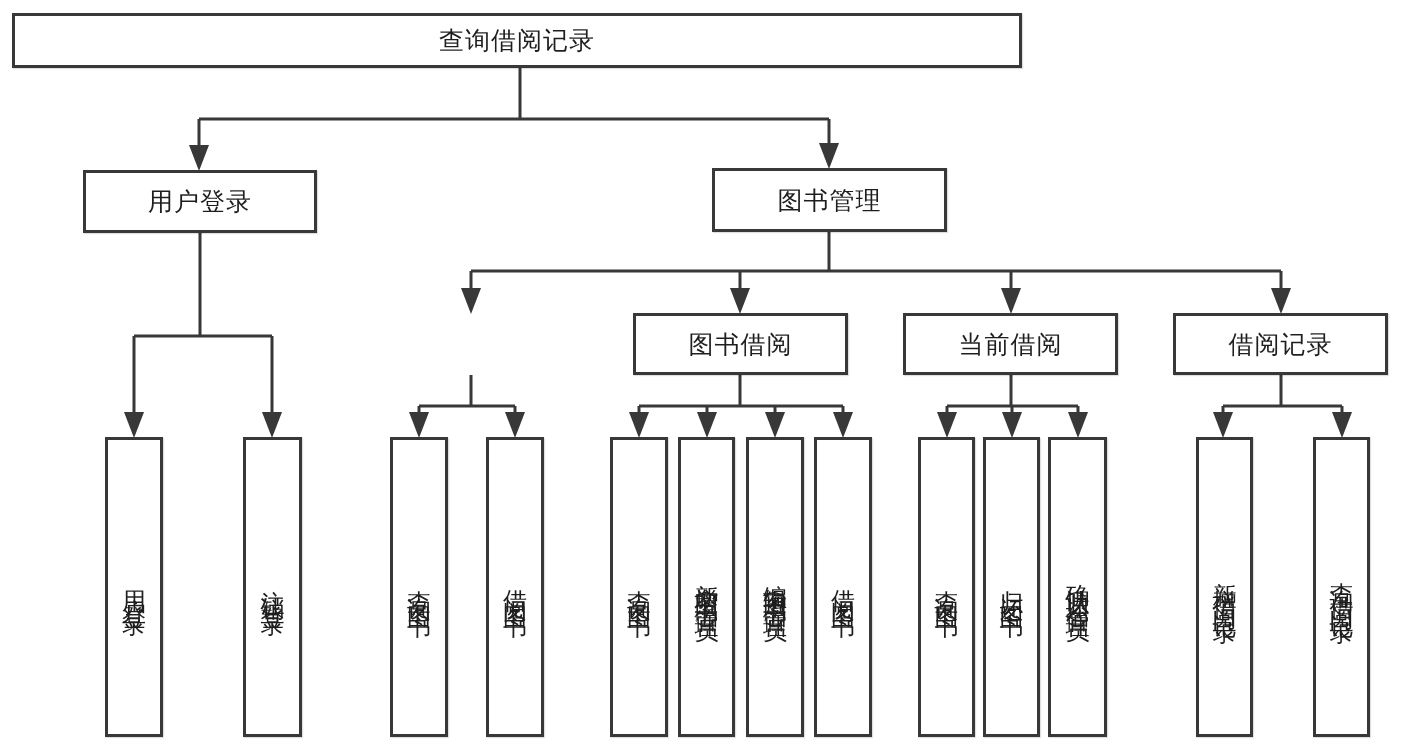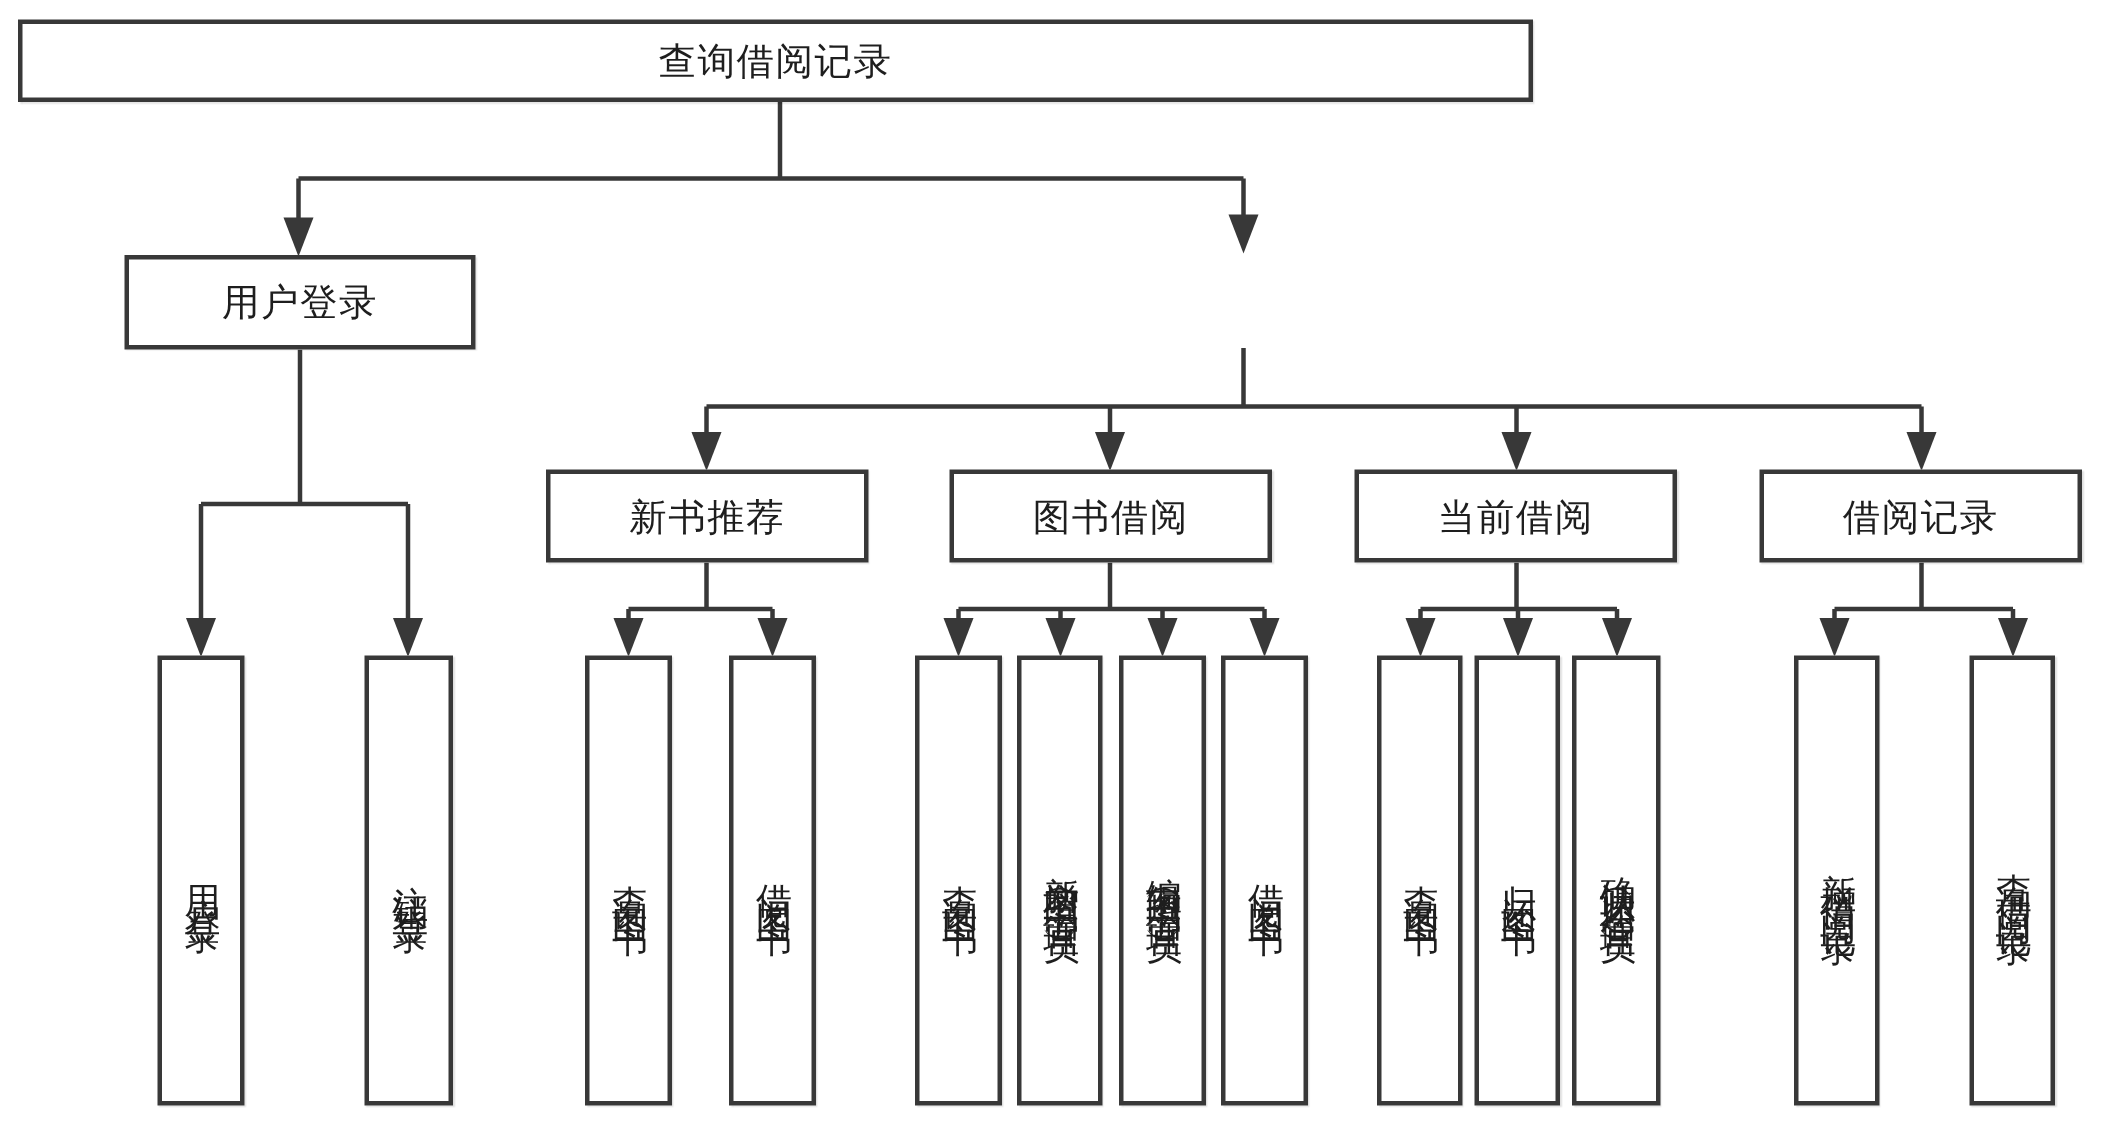--- a/index.html
+++ b/index.html
@@ -61,22 +61,22 @@
       <polygon points="1002,412 1022,412 1012,438"></polygon>
       <polygon points="1068,412 1088,412 1078,438"></polygon>
       <polygon points="1213,412 1233,412 1223,438"></polygon>
       <polygon points="1332,412 1352,412 1342,438"></polygon>
     </g>
   </svg>
 
   <div class="node node-h" style="left:12px;top:13px;width:1010px;height:55px;">查询借阅记录</div>
 
   <div class="node node-h" style="left:83px;top:170px;width:234px;height:63px;">用户登录</div>
+  <div class="node node-h" style="left:712px;top:168px;width:235px;height:64px;">图书管理</div>
 
-  <div class="node node-h" style="left:364px;top:313px;width:215px;height:62px;">新书推荐</div>
   <div class="node node-h" style="left:903px;top:313px;width:215px;height:62px;">当前借阅</div>
   <div class="node node-h" style="left:633px;top:313px;width:215px;height:62px;">图书借阅</div>
   <div class="node node-h" style="left:1173px;top:313px;width:215px;height:62px;">借阅记录</div>
 
   <div class="node leaf" style="left:105px;top:437px;width:58px;height:300px;">
     <span class="leaf-label">用户登录</span>
   </div>
   <div class="node leaf" style="left:243px;top:437px;width:59px;height:300px;">
     <span class="leaf-label">注销登录</span>
   </div>

